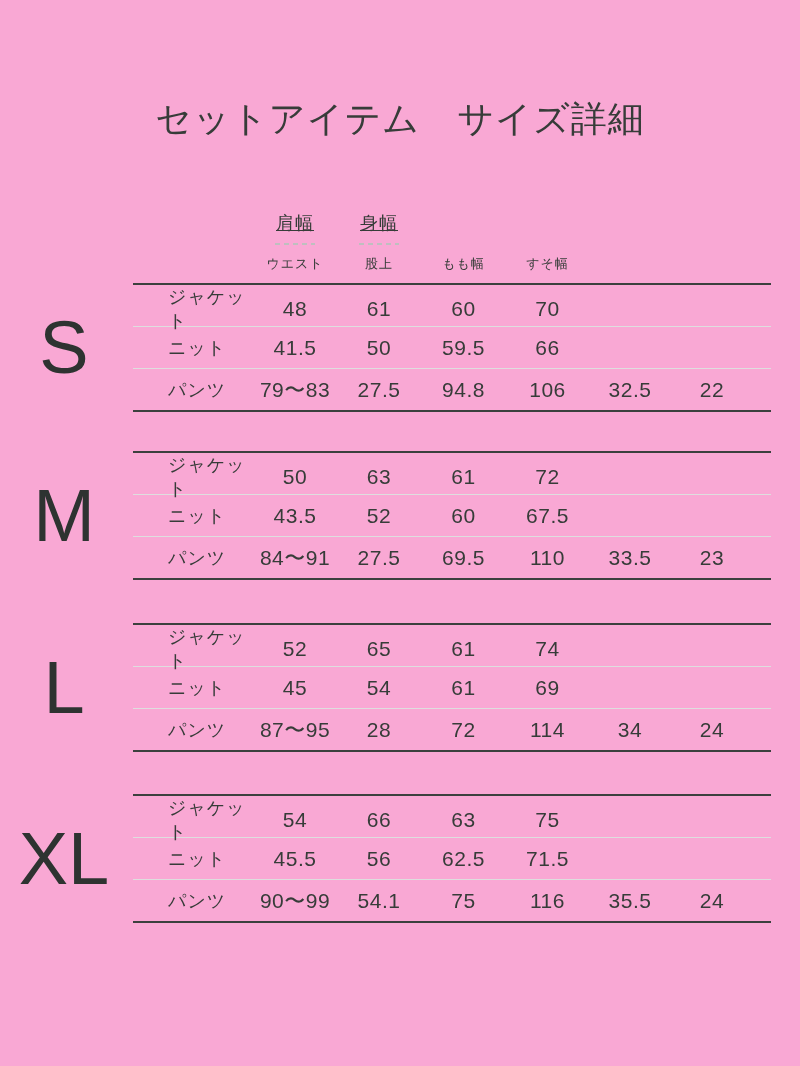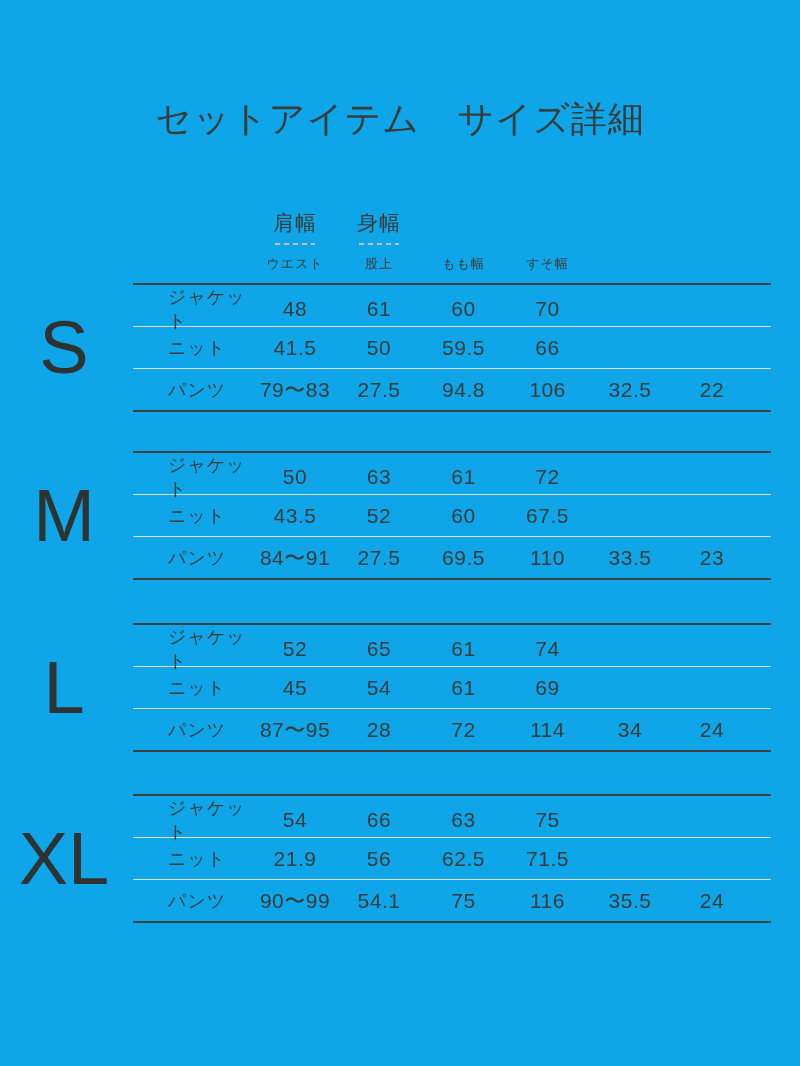--- a/index.html
+++ b/index.html
@@ -1,32 +1,32 @@
 <!DOCTYPE html>
 <html><head>
 <meta charset="utf-8">
 <style>
   html,body { margin:0; padding:0; background:#fff; }
   .page {
-    position:relative; width:800px; height:1066px; background:#0ea5e9;
+    position:relative; width:800px; height:1066px; background:#f9a8d4;
     font-family:"Liberation Sans", sans-serif; color:#373c39; overflow:hidden;
   }
   .title {
     position:absolute; top:96px; left:0; width:800px; margin:0;
     text-align:center; font-size:36px; font-weight:400; letter-spacing:1px;
     line-height:1.3; color:#373c39;
   }
   
   .table-header {
     position:absolute; left:253px; top:205px;
     display:grid; grid-template-columns:84px 84px 85px 83px 82px 82px;
   }
   .hcol { display:flex; flex-direction:column; align-items:center; }
   .h1 { height:36px; display:flex; align-items:center; justify-content:center;
-        font-size:21px; letter-spacing:1px; }
+        font-size:18px; letter-spacing:1px;text-decoration:underline; }
   .dashwrap { height:6px; width:100%; display:flex; align-items:center; justify-content:center; }
   .dash {
     width:40px; height:2px;
     background:repeating-linear-gradient(90deg,#bfbfbf 0 5px,transparent 5px 9px);
   }
   .h2 { height:34px; display:flex; align-items:center; justify-content:center;
         font-size:13px; letter-spacing:1px; }
   
   .size-section { position:absolute; left:0; width:800px; }
   .letter {
@@ -184,21 +184,21 @@
             <div class="cell item">ジャケット</div>
             <div class="cell val">54</div>
             <div class="cell val">66</div>
             <div class="cell val">63</div>
             <div class="cell val">75</div>
             <div class="cell val"></div>
             <div class="cell val"></div>
           </div>
           <div class="row">
             <div class="cell item">ニット</div>
-            <div class="cell val">21.9</div>
+            <div class="cell val">45.5</div>
             <div class="cell val">56</div>
             <div class="cell val">62.5</div>
             <div class="cell val">71.5</div>
             <div class="cell val"></div>
             <div class="cell val"></div>
           </div>
           <div class="row">
             <div class="cell item">パンツ</div>
             <div class="cell val">90〜99</div>
             <div class="cell val">54.1</div>

